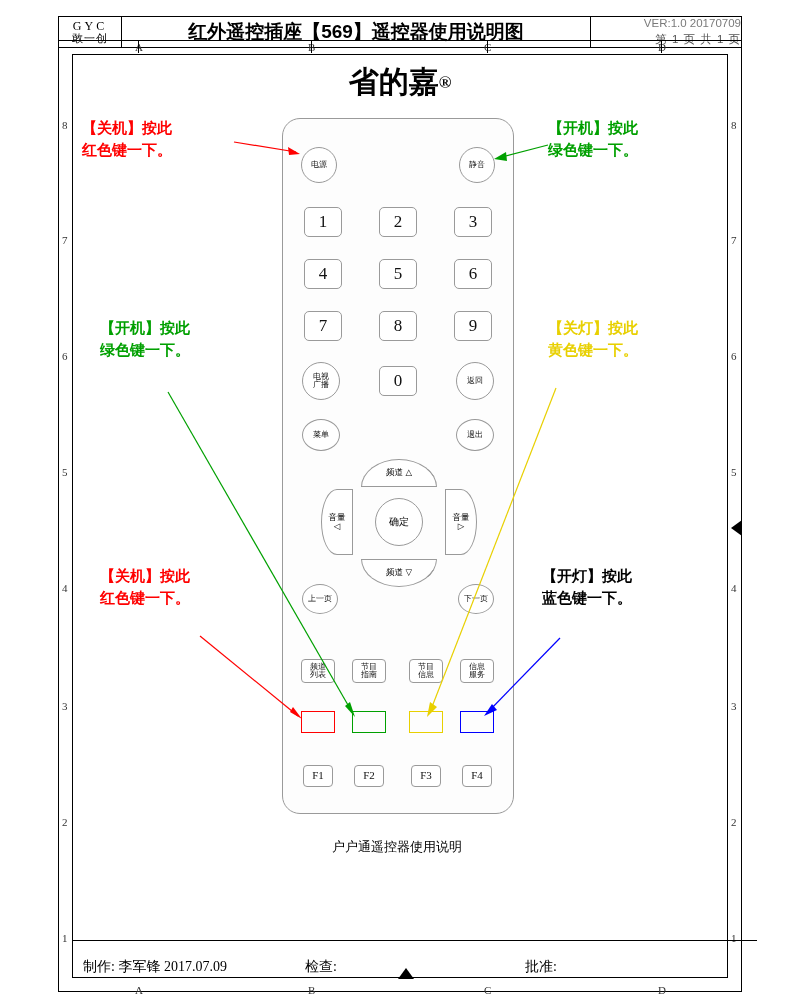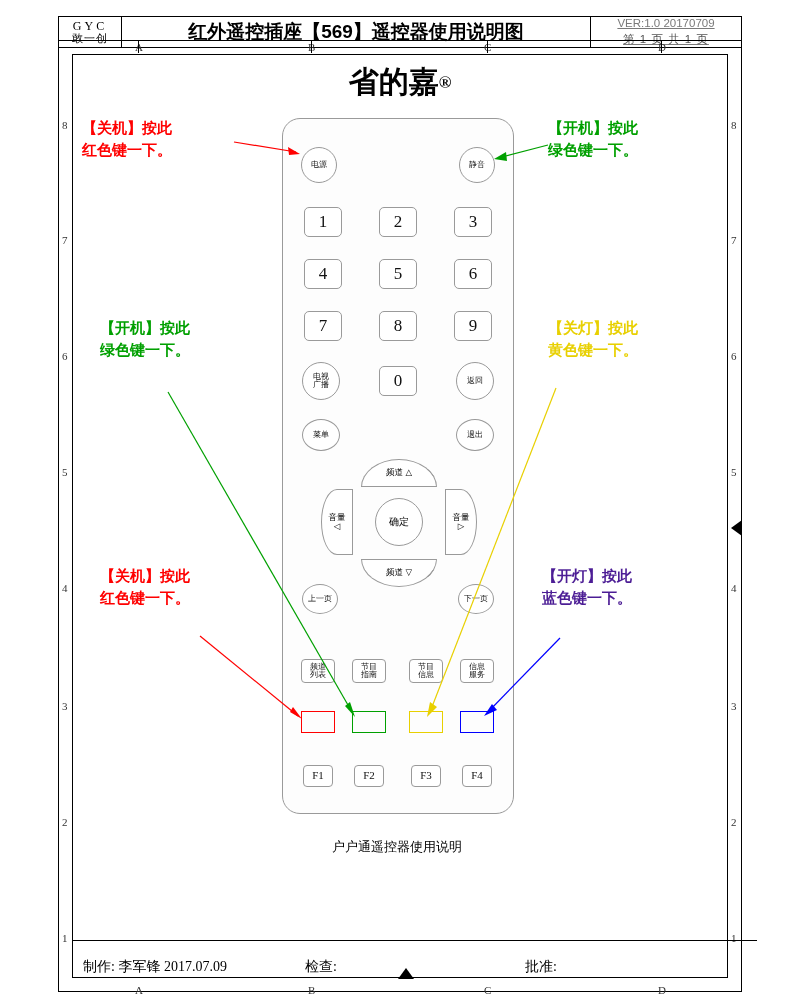--- a/index.html
+++ b/index.html
@@ -57,25 +57,24 @@
     font-size: 19px;
     font-weight: bold;
     border-right: 1px solid #000;
     letter-spacing: 0px;
   }
   .tb-meta {
     width: 150px;
     display: flex;
     flex-direction: column;
     justify-content: center;
-    align-items: center;
+    align-items: flex-end;
     font-size: 11.5px;
     color: #7a7a7a;
     line-height: 1.35;
-    text-decoration: underline;
   }
   .tb-meta .row2 { color: #555; letter-spacing: 1px;}
 
   
   .frame-outer {
     position: absolute;
     left: 58px; top: 40px;
     width: 684px; height: 952px;
     border: 1px solid #000;
     box-sizing: border-box;
@@ -419,21 +418,21 @@
   <div class="note" style="left:548px; top:318px; color:#e8d000;">
     <div>【关灯】按此</div>
     <div>黄色键一下。</div>
   </div>
 
   <div class="note" style="left:100px; top:566px; color:#ff0000;">
     <div>【关机】按此</div>
     <div>红色键一下。</div>
   </div>
 
-  <div class="note" style="left:542px; top:566px; color:#4c1d95;">
+  <div class="note" style="left:542px; top:566px; color:#000000;">
     <div>【开灯】按此</div>
     <div>蓝色键一下。</div>
   </div>
 
   <div class="footer">
     <span class="f1">制作: 李军锋  2017.07.09</span>
     <span class="f2">检查:</span>
     <span class="f3">批准:</span>
   </div>
 

